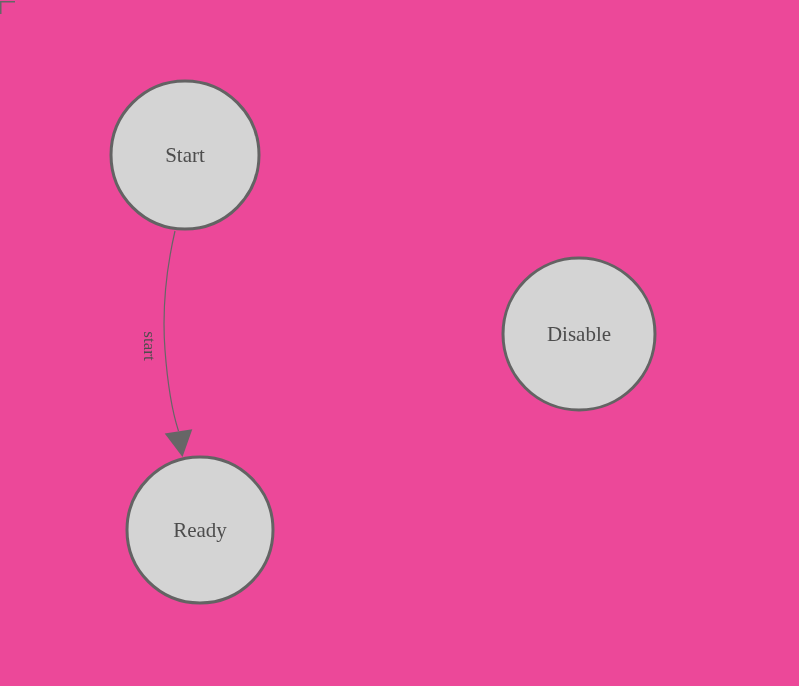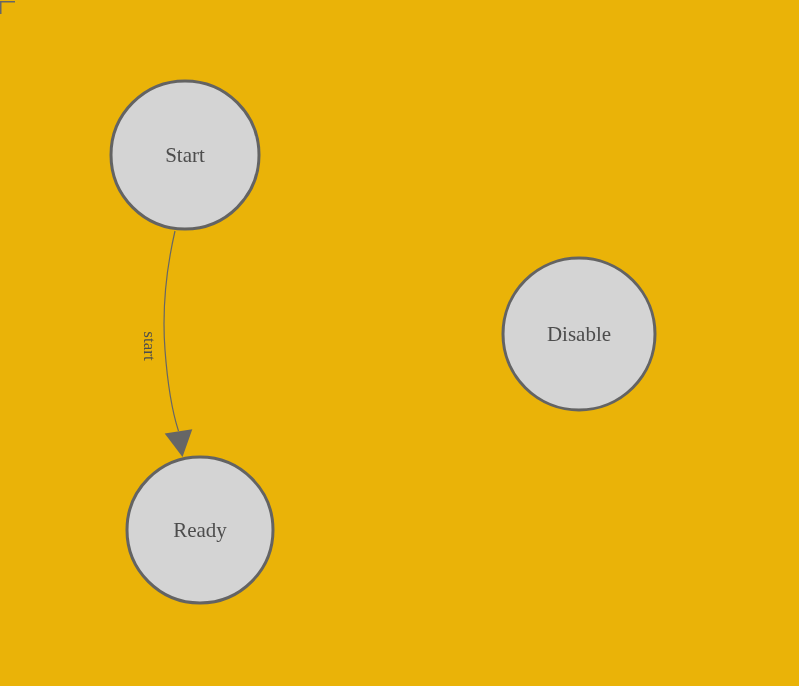--- a/index.html
+++ b/index.html
@@ -5,21 +5,21 @@
   html, body {
     margin: 0;
     padding: 0;
     background: #ffffff;
     font-family: "Liberation Serif", "DejaVu Serif", serif;
   }
   .canvas {
     position: relative;
     width: 799px;
     height: 686px;
-    background: #eab308;
+    background: #ec4899;
     overflow: hidden;
   }
   svg { display: block; }
   .state-circle {
     fill: #d4d4d4;
     stroke: #636363;
     stroke-width: 3;
   }
   .state-label {
     fill: #4d4d4d;

